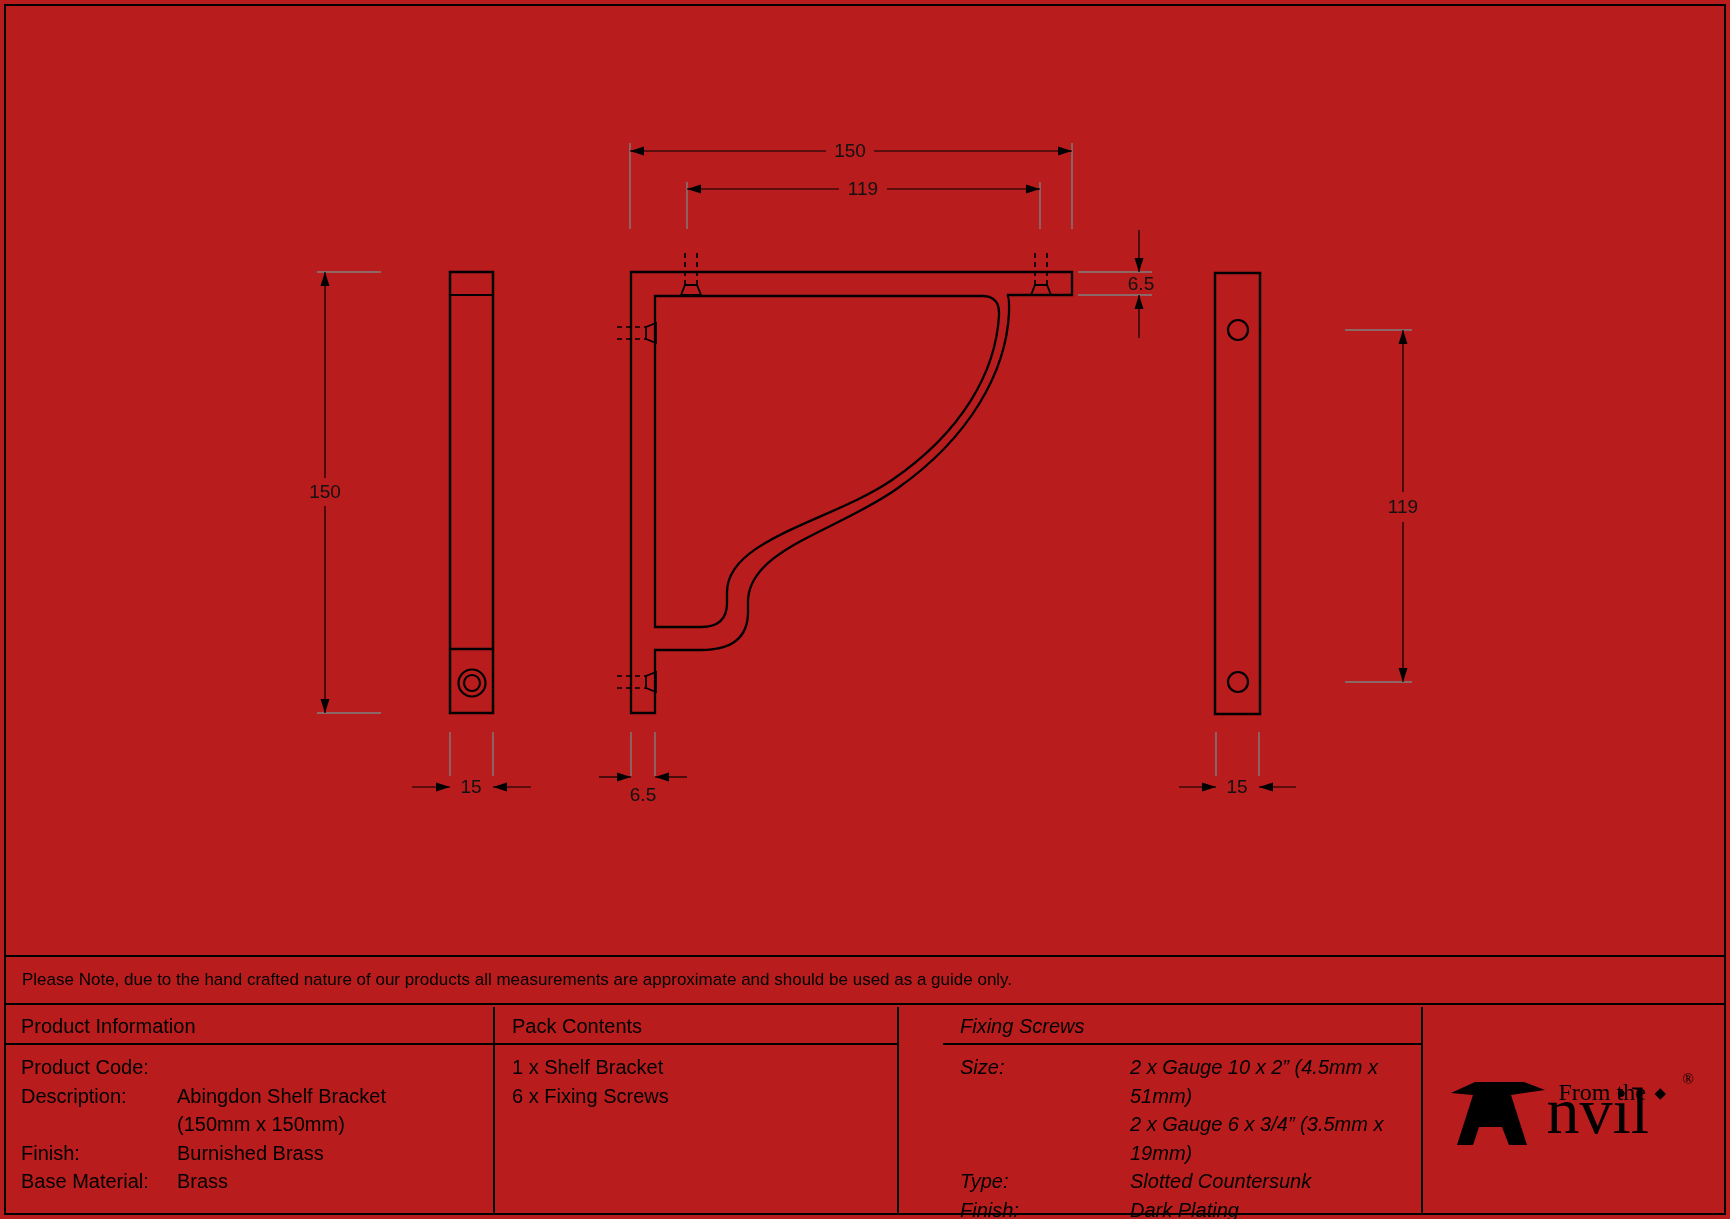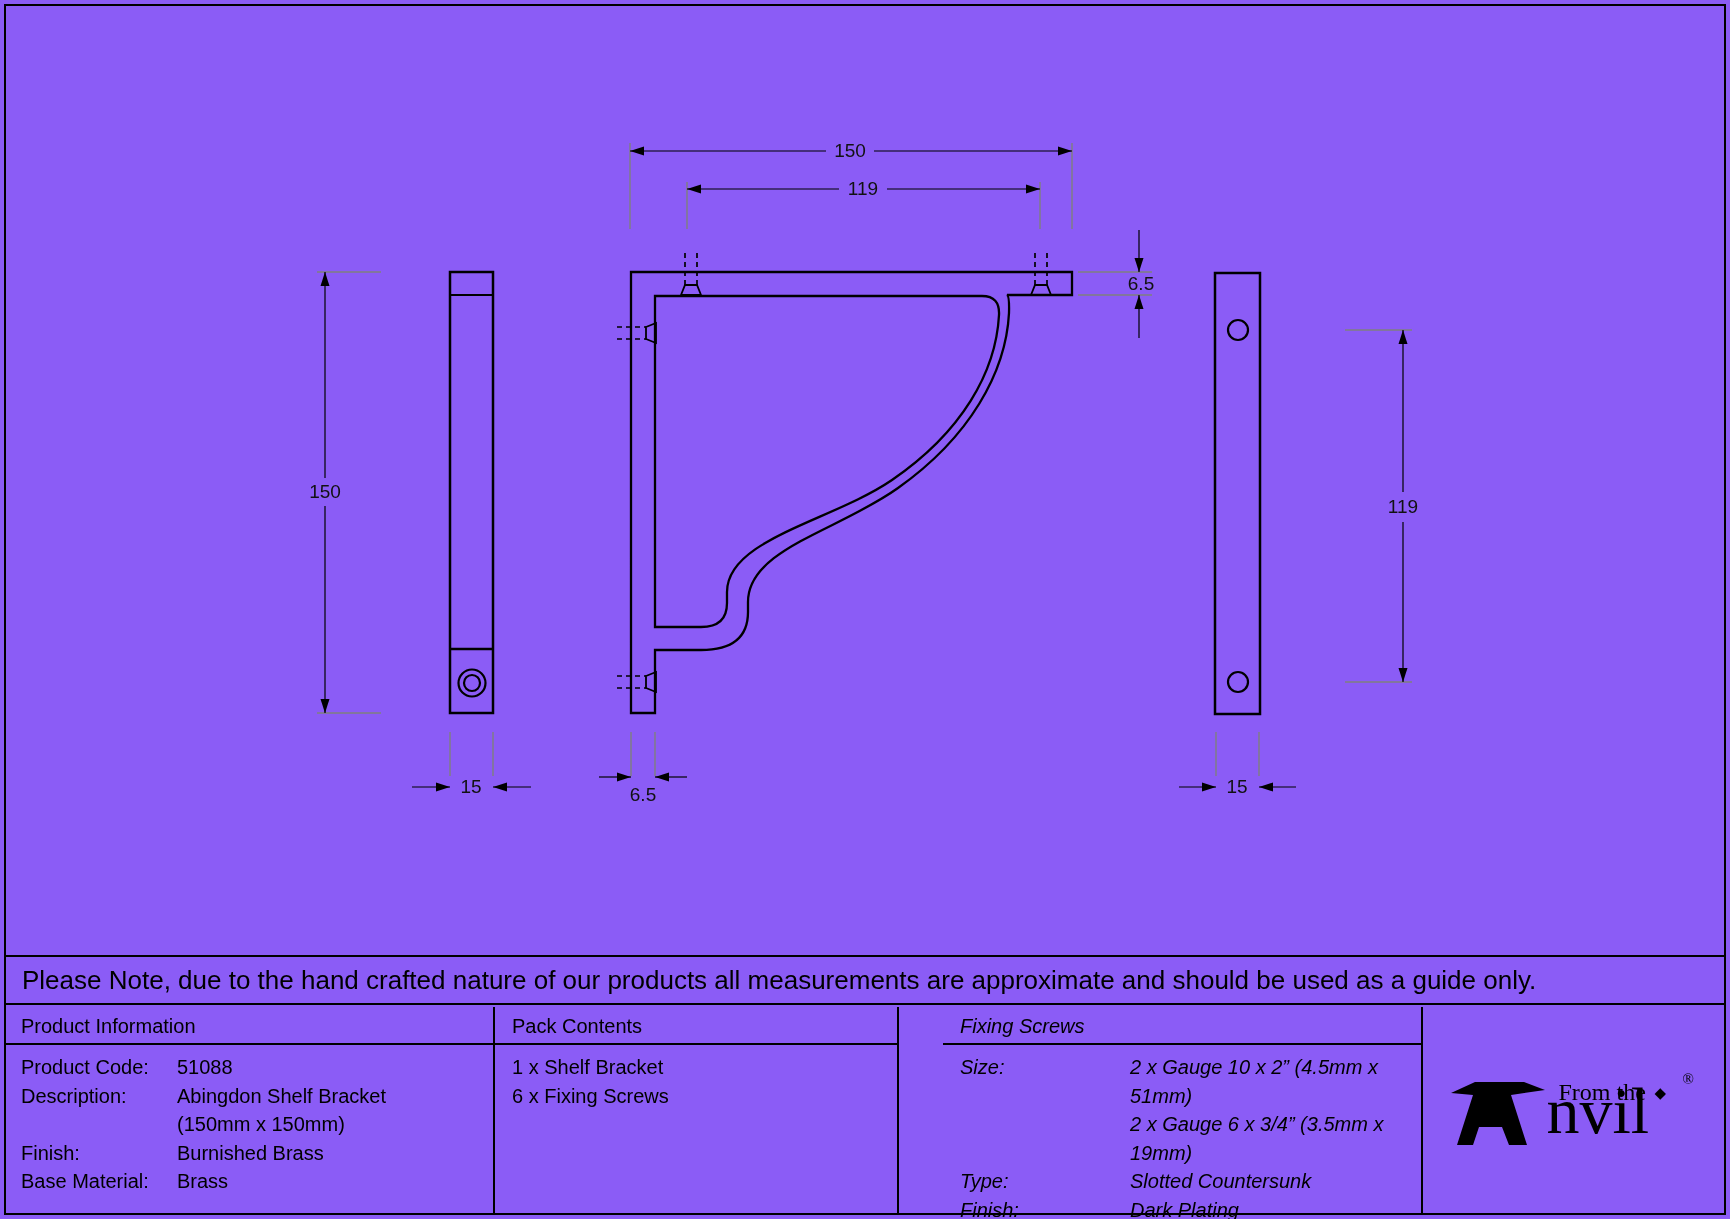--- a/index.html
+++ b/index.html
@@ -1,23 +1,23 @@
 <!DOCTYPE html>
 <html><head>
 <meta charset="utf-8">
 <style>
   html,body { margin:0; padding:0; background:#fff; }
-  .page { position:relative; width:1730px; height:1219px; background:#8b5cf6;
+  .page { position:relative; width:1730px; height:1219px; background:#b91c1c;
           font-family:"Liberation Sans", sans-serif; color:#000; overflow:hidden; }
   .frame { position:absolute; left:4px; top:4px; right:4px; bottom:4px;
            border:2px solid #000; pointer-events:none; }
   .drawing-area { position:absolute; left:0; top:0; width:1730px; height:955px; }
   .note-row { position:absolute; left:4px; right:4px; top:955px; height:50px;
               border-top:2px solid #000; border-bottom:2px solid #000;
-              box-sizing:border-box; font-size:26px; display:flex; align-items:center;
+              box-sizing:border-box; font-size:17px; display:flex; align-items:center;
               padding-left:18px; }
   .spec-table { position:absolute; left:4px; right:4px; top:1007px; bottom:4px; }
   .col { position:absolute; top:0; bottom:0; box-sizing:border-box; }
   .col-divider { border-right:2px solid #000; }
   .col1 { left:0; width:491px; }
   .col2 { left:491px; width:404px; }
   .col3 { left:939px; width:480px;font-style:italic; }
   .col4 { left:1419px; right:0; }
   .cell-header { height:36px; line-height:38px; border-bottom:2px solid #000;
                  padding-left:17px; font-size:20px; }
@@ -164,21 +164,20 @@
     <span>Please Note, due to the hand crafted nature of our products all measurements are approximate and should be used as a guide only.</span>
   </div>
 
   <div class="spec-table">
 
     <div class="col col1 col-divider">
       <div class="cell-header">Product Information</div>
       <div class="cell-body">
         <div class="kv-row">
           <div class="kv-label">Product Code:</div>
-          <div class="kv-value">51088</div>
         </div>
         <div class="kv-row">
           <div class="kv-label">Description:</div>
           <div class="kv-value">
             <div>Abingdon Shelf Bracket</div>
             <div>(150mm x 150mm)</div>
           </div>
         </div>
         <div class="kv-row">
           <div class="kv-label">Finish:</div>

